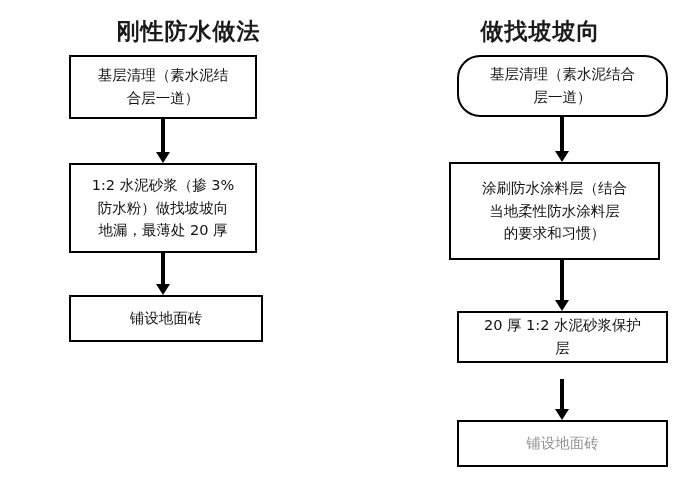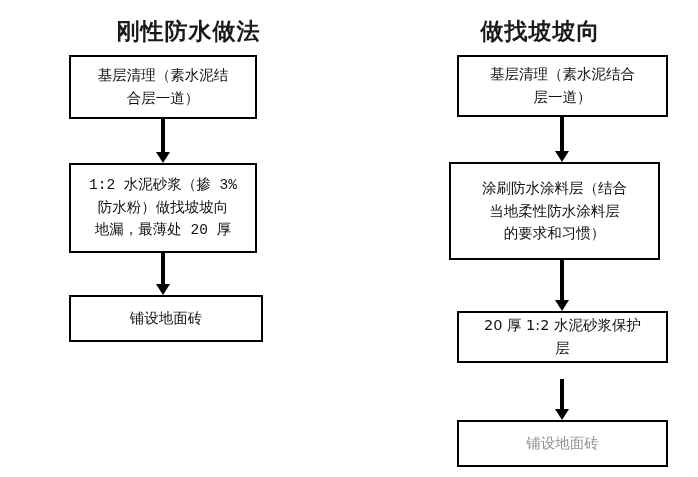--- a/index.html
+++ b/index.html
@@ -92,33 +92,33 @@
     margin-left: -7px;
     width: 0;
     height: 0;
     border-left: 7px solid transparent;
     border-right: 7px solid transparent;
     border-top: 11px solid #000000;
   }
 
   
   .l-node-1 { left: 52px;  top: 55px;  width: 188px; height: 64px; }
-  .l-node-2 { left: 52px;  top: 163px; width: 188px; height: 90px; font-family: Liberation Mono, monospace; }
+  .l-node-2 { left: 52px;  top: 163px; width: 188px; height: 90px; }
   .l-node-3 { left: 52px;  top: 295px; width: 194px; height: 47px; }
 
   .l-conn-1 { left: 146px; top: 119px; height: 44px; }
   .l-conn-1 .shaft { height: 33px; }
   .l-conn-1 .head  { top: 33px; }
 
   .l-conn-2 { left: 146px; top: 253px; height: 42px; }
   .l-conn-2 .shaft { height: 31px; }
   .l-conn-2 .head  { top: 31px; }
 
   
-  .r-node-1 { left: 91px;  top: 55px;  width: 211px; height: 62px; }
+  .r-node-1 { left: 91px;  top: 55px;  width: 211px; height: 62px; border-radius: 23px; }
   .r-node-2 { left: 83px;  top: 162px; width: 211px; height: 98px; }
   .r-node-3 { left: 91px;  top: 311px; width: 211px; height: 52px; }
   .r-node-4 { left: 91px;  top: 420px; width: 211px; height: 47px; }
 
   .r-conn-1 { left: 196px; top: 117px; height: 45px; }
   .r-conn-1 .shaft { height: 34px; }
   .r-conn-1 .head  { top: 34px; }
 
   .r-conn-2 { left: 196px; top: 260px; height: 51px; }
   .r-conn-2 .shaft { height: 40px; }

